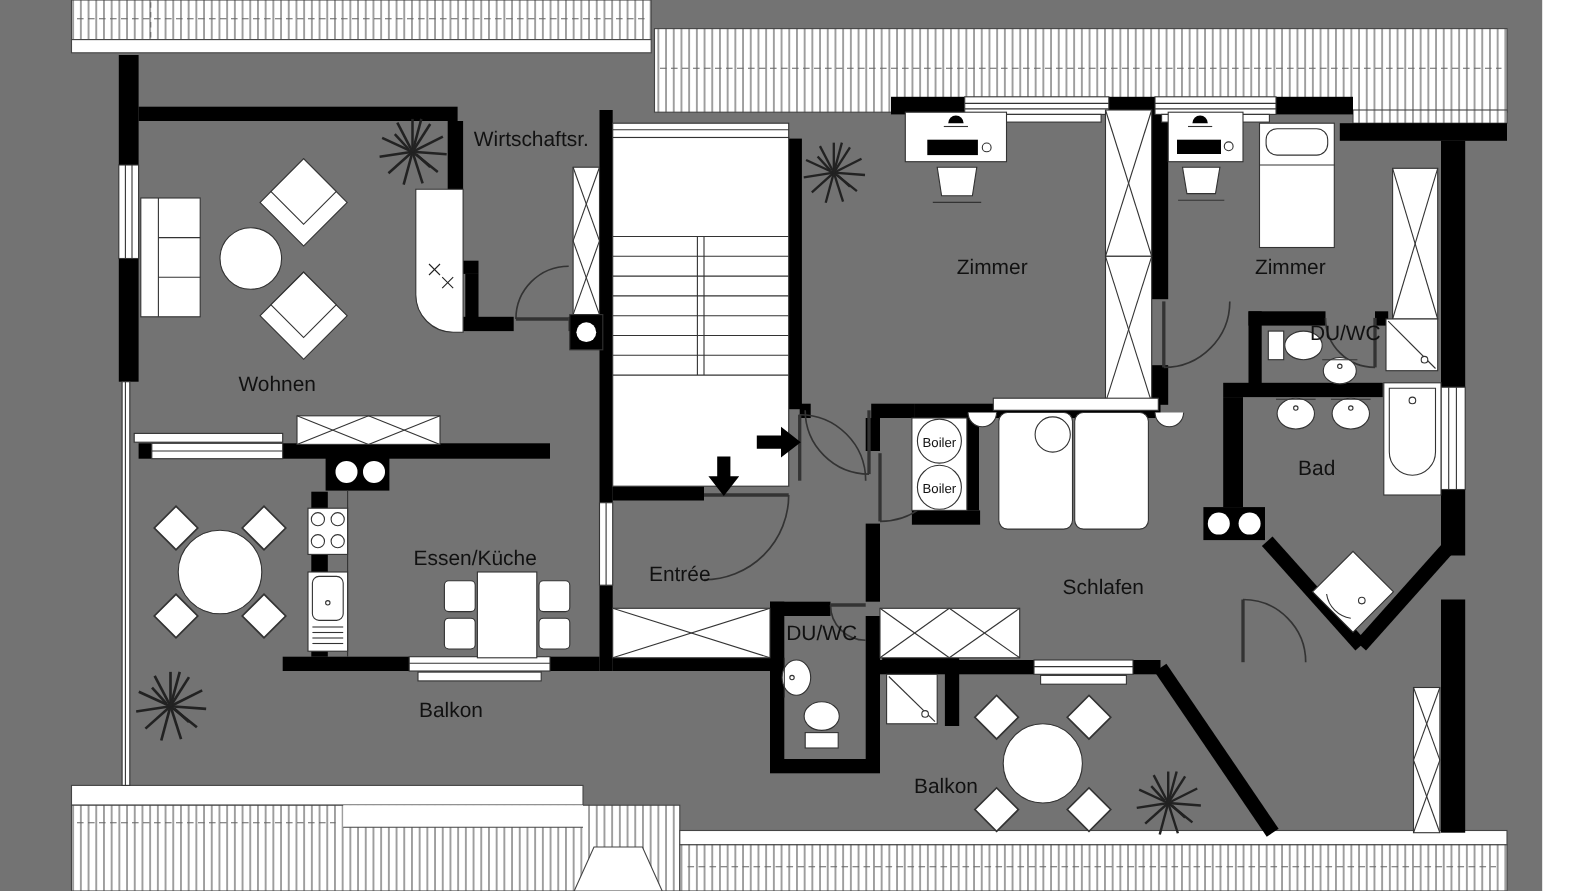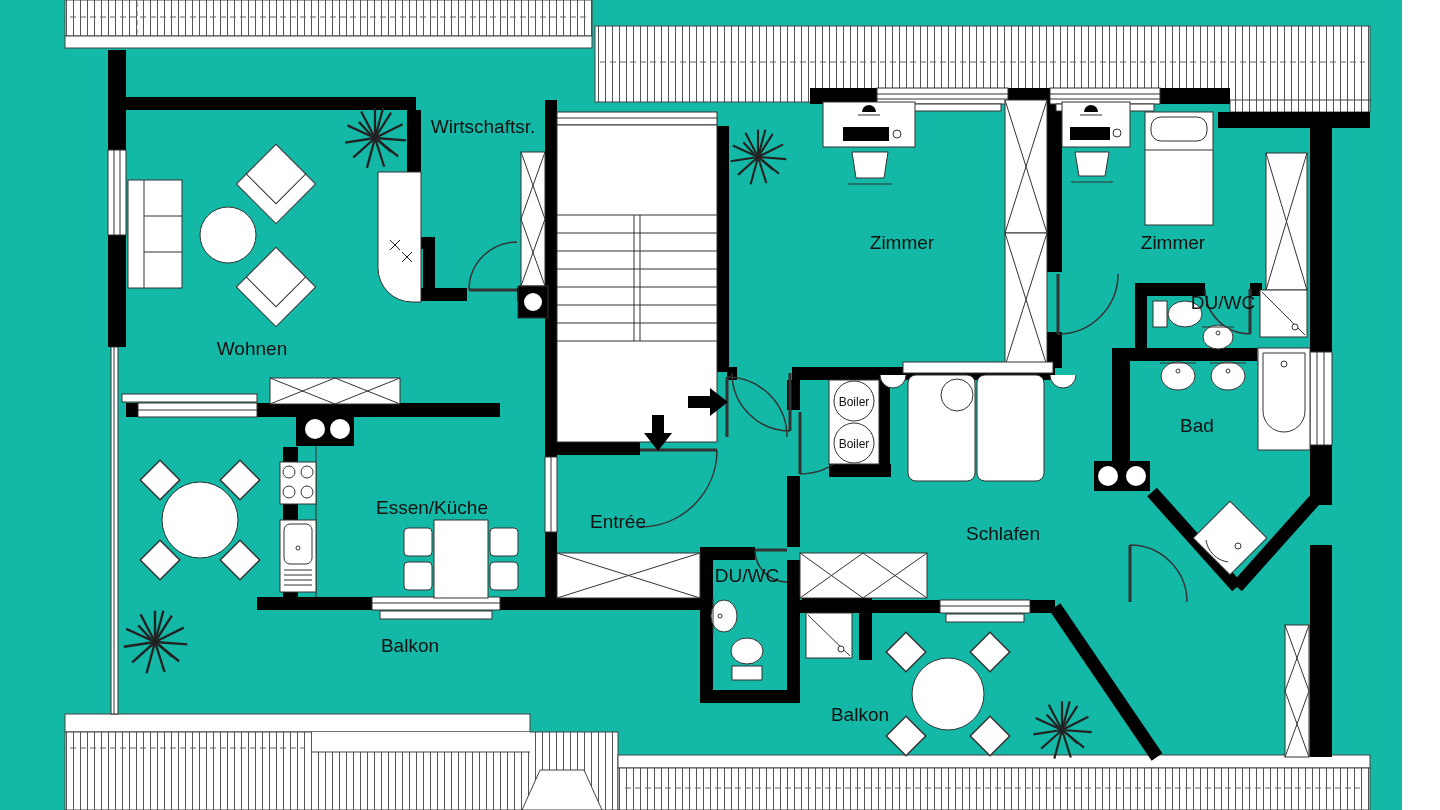--- a/index.html
+++ b/index.html
@@ -1,16 +1,16 @@
 <!DOCTYPE html>
 <html><head>
 <meta charset="utf-8">
 <style>
   html,body{margin:0;padding:0;background:#fff;}
-  .stage{position:relative;width:1402px;height:810px;background:#14b8a6;overflow:hidden;
+  .stage{position:relative;width:1402px;height:810px;background:#737373;overflow:hidden;
          font-family:"Liberation Sans", sans-serif;}
   svg text{font-family:"Liberation Sans", sans-serif;fill:#111;}
   .room-label{font-size:19px;}
   .small-label{font-size:12px;}
 </style>
 </head>
 <body>
 
 <div class="stage">
 <svg width="1440" height="810" viewBox="0 0 1440 810">

